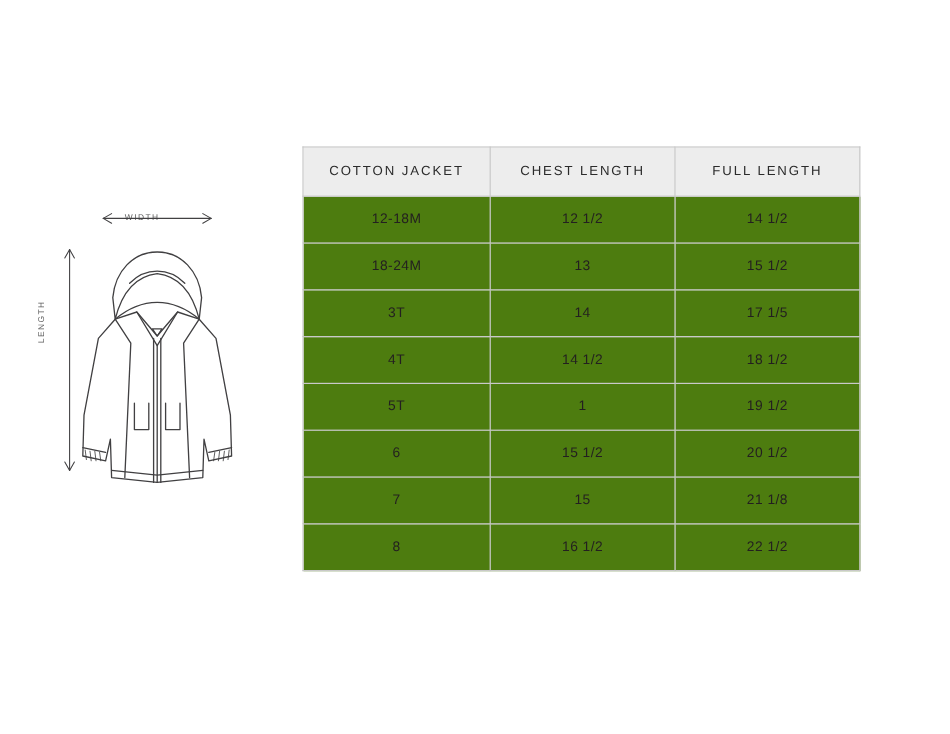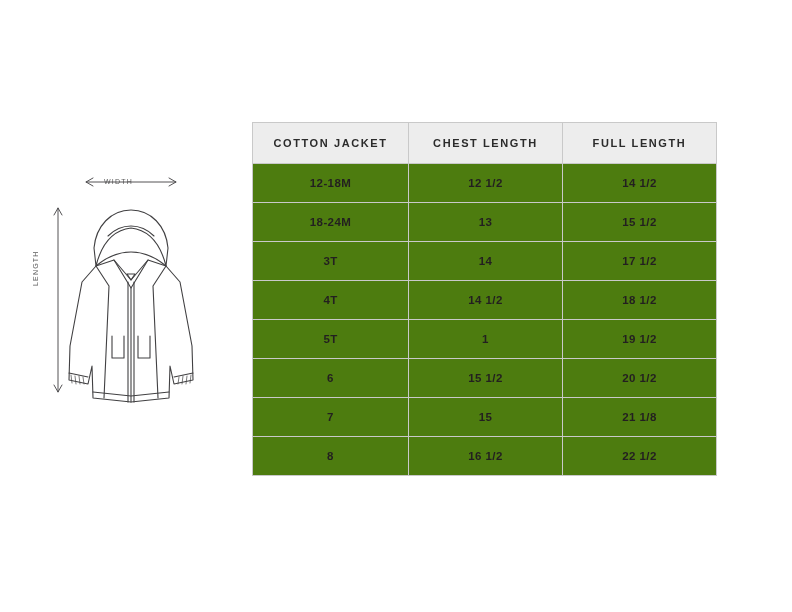--- a/index.html
+++ b/index.html
@@ -51,21 +51,21 @@
     left: 252px;
     top: 122px;
     width: 464px;
     border-collapse: collapse;
     table-layout: fixed;
   }
   #size-table th,
   #size-table td {
     border: 1px solid #c9c9c9;
     text-align: center;
-    font-weight: bold;
+    font-weight: normal;
     color: #231f20;
   }
   #size-table thead th {
     background: #ededed;
     height: 38px;
     font-size: 11px;
     letter-spacing: 1.6px;
     color: #2b2b2b;
   }
   #size-table tbody td {
@@ -182,21 +182,21 @@
       <td>14 1/2</td>
     </tr>
     <tr>
       <td>18-24M</td>
       <td>13</td>
       <td>15 1/2</td>
     </tr>
     <tr>
       <td>3T</td>
       <td>14</td>
-      <td>17 1/2</td>
+      <td>17 1/5</td>
     </tr>
     <tr>
       <td>4T</td>
       <td>14 1/2</td>
       <td>18 1/2</td>
     </tr>
     <tr>
       <td>5T</td>
       <td>1</td>
       <td>19 1/2</td>

